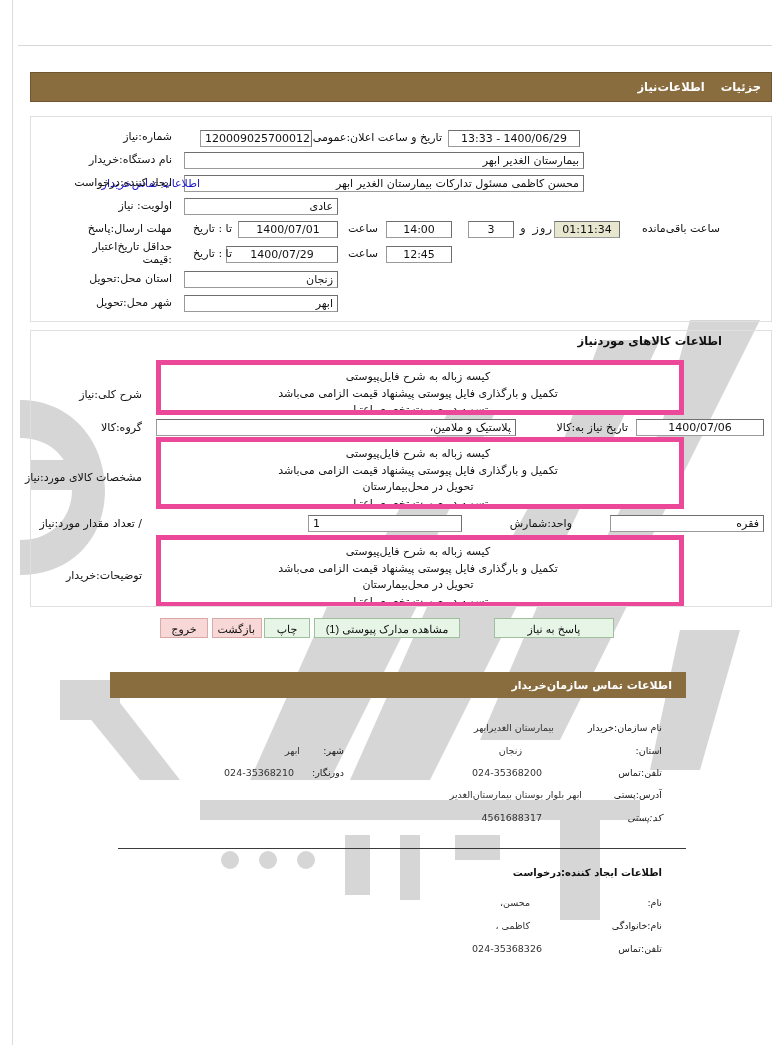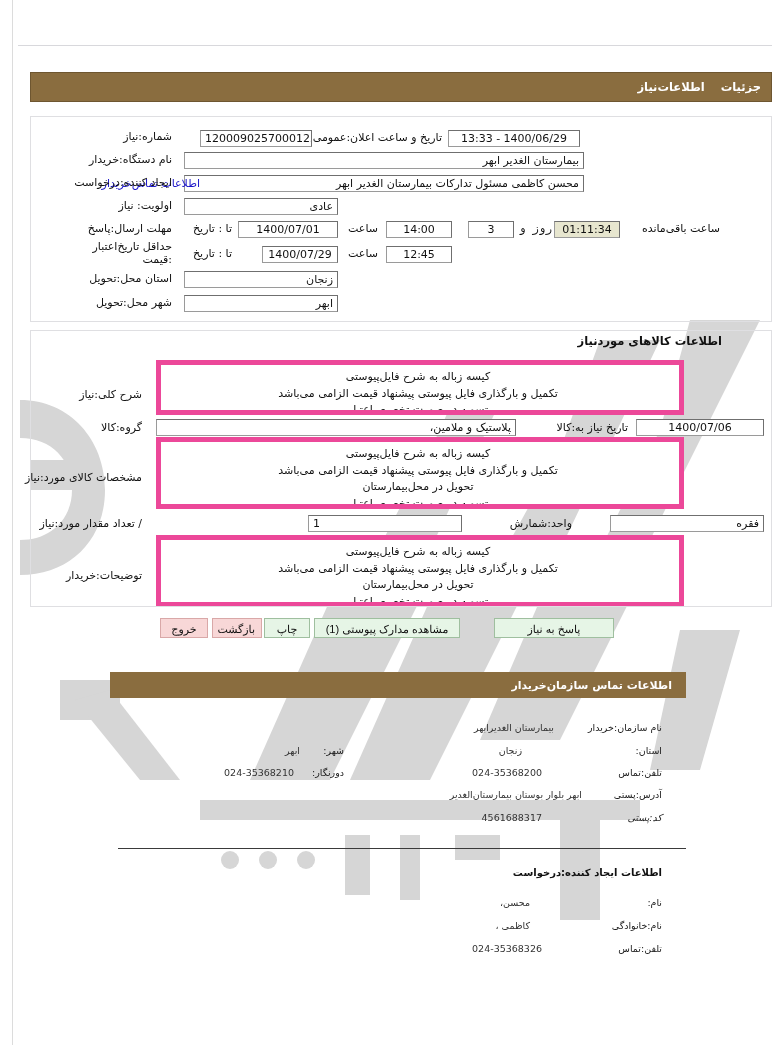--- a/index.html
+++ b/index.html
@@ -292,21 +292,21 @@
 <div class="fld ltr khaki" style="position:absolute; right:152px; top:221px; width:66px;">01:11:34</div>
 <div class="row" style="right:52px; top:222px;">
   <span class="lbl">ساعت باقی‌مانده</span>
 </div>
 
 <div style="position:absolute; right:600px; top:240px; width:120px; text-align:right; white-space:pre-line; line-height:13px; z-index:3;" class="lbl">حداقل تاریخ‌اعتبار
 :قیمت</div>
 <div class="row" style="right:540px; top:247px;">
   <span class="lbl">تا : تاریخ</span>
 </div>
-<div class="fld ltr" style="position:absolute; right:434px; top:246px; width:76px;">1400/07/29</div>
+<div class="fld ltr" style="position:absolute; right:434px; top:246px; width:112px;">1400/07/29</div>
 <div class="row" style="right:394px; top:247px;">
   <span class="lbl">ساعت</span>
 </div>
 <div class="fld ltr" style="position:absolute; right:320px; top:246px; width:66px;">12:45</div>
 
 <div class="row" style="right:600px; top:272px;">
   <span class="lbl">استان محل:تحویل</span>
 </div>
 <div class="fld" style="position:absolute; right:434px; top:271px; width:154px; text-align:right;">زنجان</div>
 

